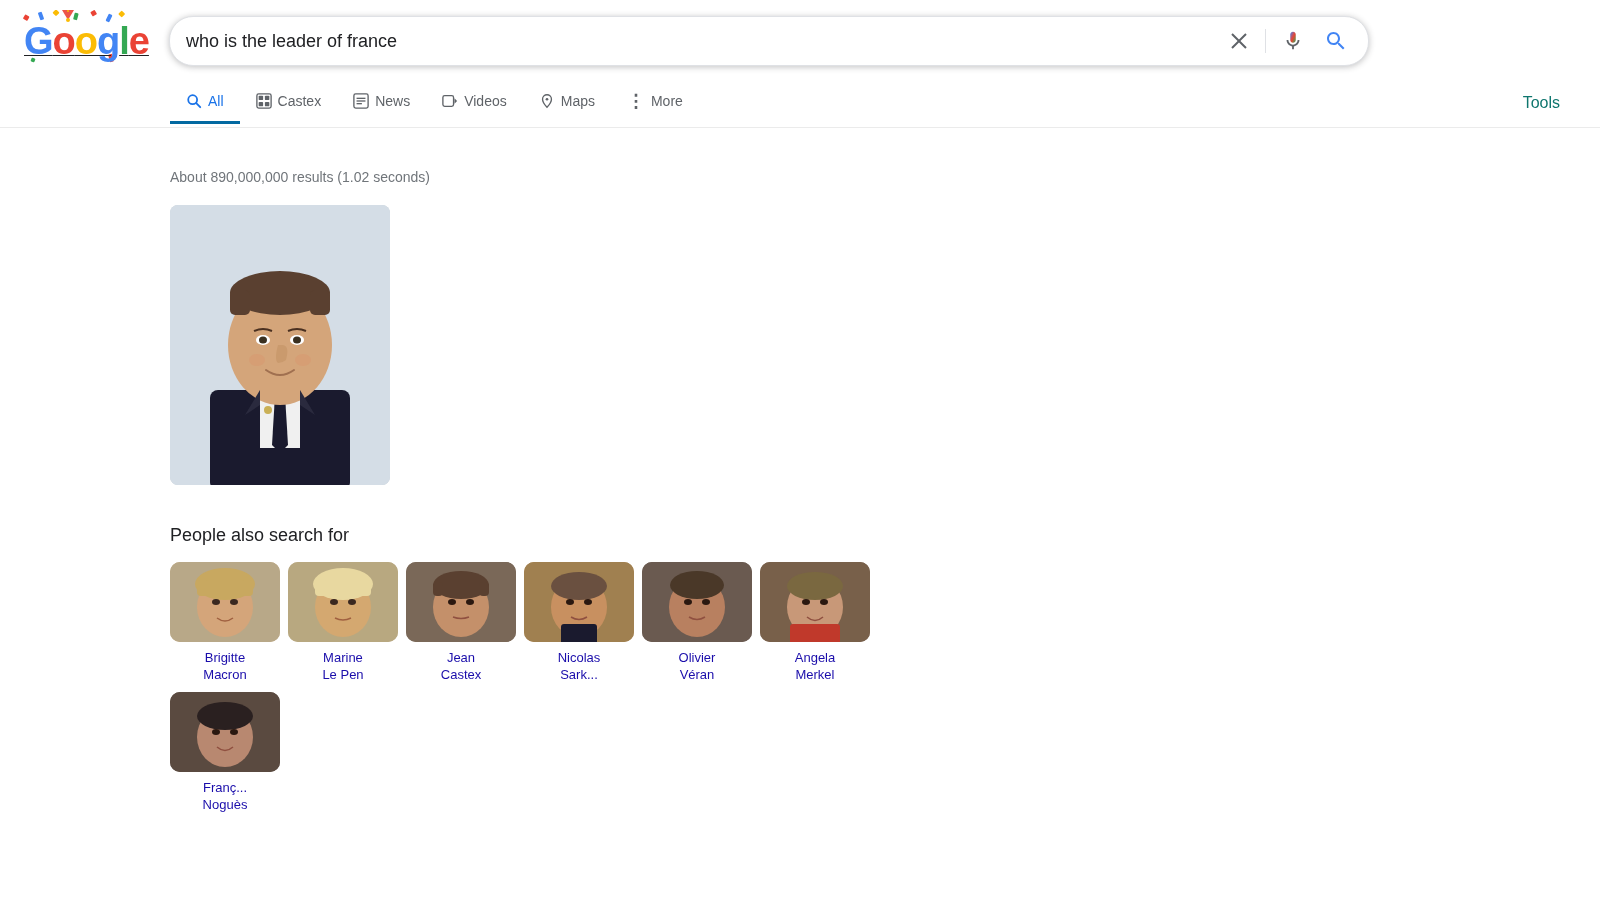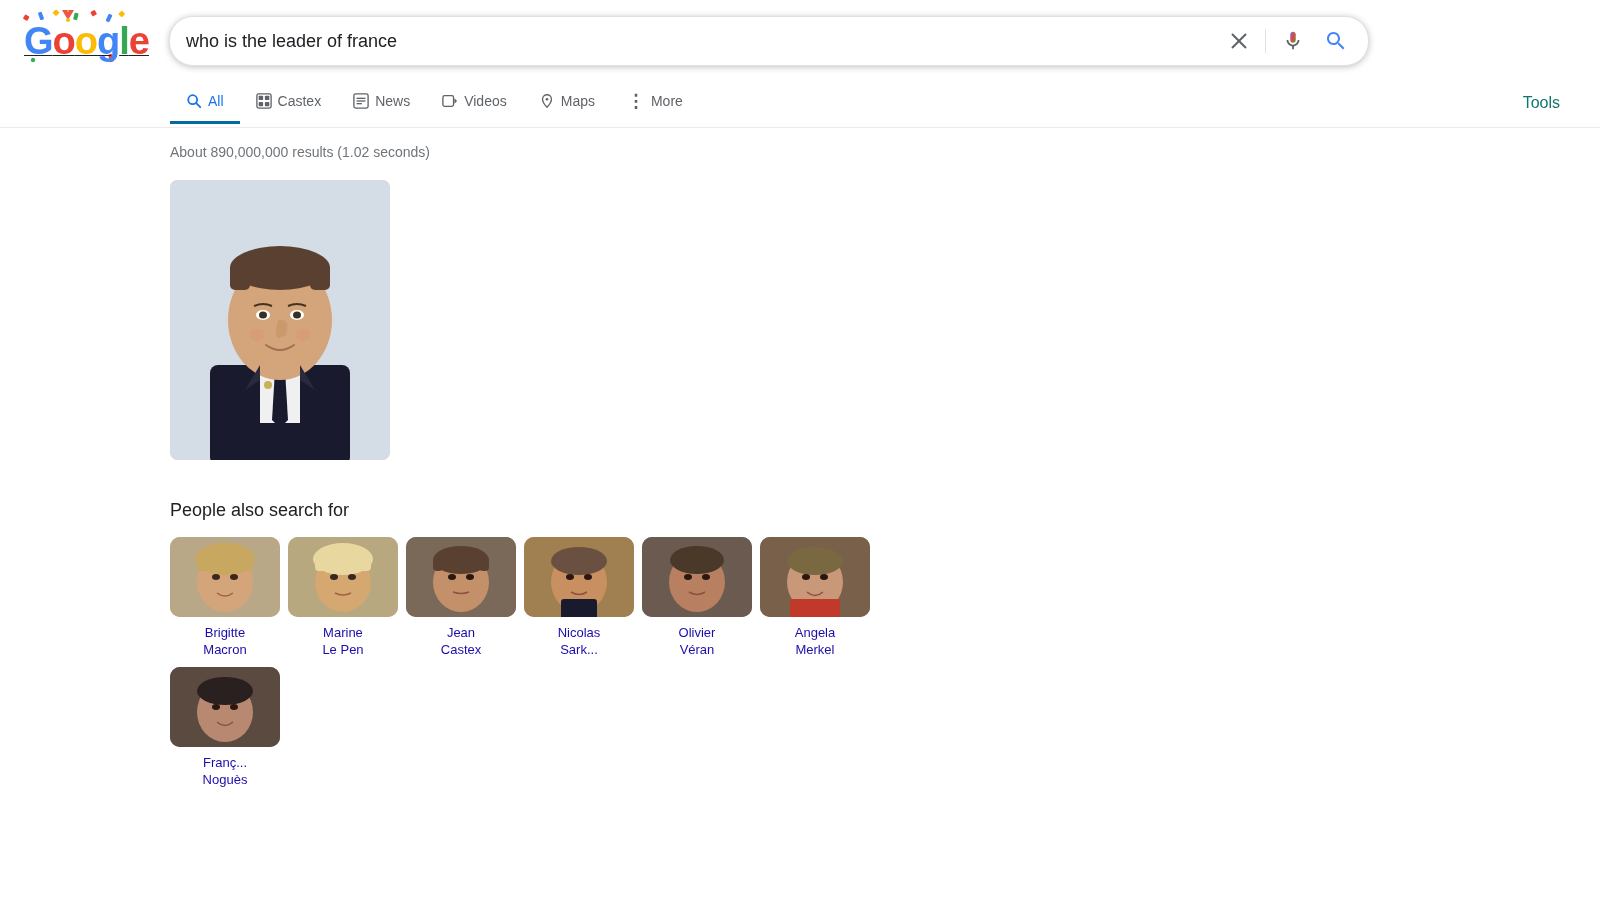--- a/index.html
+++ b/index.html
@@ -115,20 +115,21 @@
 
     
     .main-content {
       padding: 16px 24px 0 170px;
       max-width: 900px;
     }
     .results-count {
       font-size: 14px;
       color: #70757a;
       margin-bottom: 20px;
+      margin-top: 25px;
     }
     .knowledge-panel-breadcrumb {
       font-size: 14px;
       color: #70757a;
       margin-bottom: 8px;
     }
     .knowledge-panel-breadcrumb span {
       color: #202124;
       font-weight: 500;
     }

